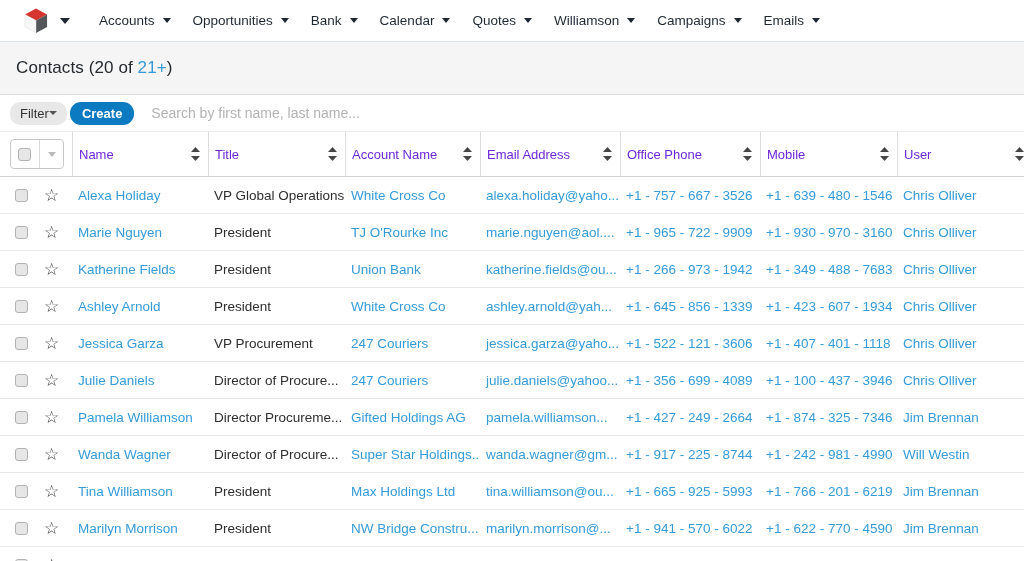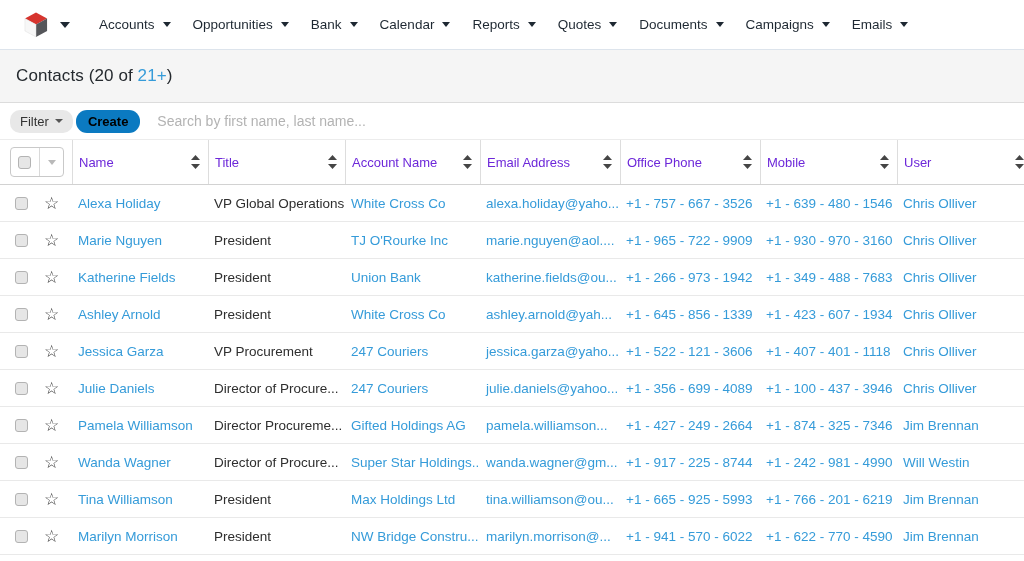--- a/index.html
+++ b/index.html
@@ -1,20 +1,20 @@
 <!DOCTYPE html>
 <html style="--link-blue: #359bd9; --create-btn: #0b7ac1; --active-tab: #e9e9e9;"><head>
 <meta charset="utf-8">
 <style>
   * { margin:0; padding:0; box-sizing:border-box; }
   html,body { width:1024px; height:561px; overflow:hidden; background:#fff;
     font-family:"Liberation Sans","DejaVu Sans",sans-serif; }
 
   
-  .navbar { height:50px; background:#fff; border-bottom:1px solid #dde4ec;
+  .navbar { height:42px; background:#fff; border-bottom:1px solid #dde4ec;
     display:flex; align-items:stretch; white-space:nowrap; overflow:hidden; }
   .logo-wrap { display:flex; align-items:center; padding:0 18px 0 24px; gap:12px; cursor:pointer; }
   .logo-wrap svg { display:block; }
   .caret { width:0; height:0; border-left:4px solid transparent; border-right:4px solid transparent;
     border-top:5px solid currentColor; display:inline-block; }
   .caret.big { border-left-width:5px; border-right-width:5px; border-top-width:6px; color:#1e2832; }
   .nav-items { list-style:none; display:flex; align-items:stretch; }
   .nav-item { display:flex; align-items:center; gap:8px; padding:0 11px;
     font-size:13.5px; color:#1e2832; cursor:pointer; }
   .nav-item .caret { color:#1e2832; }
@@ -22,25 +22,25 @@
 
   
   .page-header { height:53px; background:#f5f5f5; border-bottom:1px solid #dcdcdc;
     display:flex; align-items:center; padding-left:16px; }
   .page-title { font-size:17px; font-weight:500; color:#24292e; letter-spacing:.1px; }
   .page-title .count { color:var(--link-blue,#359bd9); text-decoration:none; cursor:pointer; }
 
   
   .toolbar { height:37px; background:#fff; border-bottom:1px solid #ececec;
     display:flex; align-items:center; padding:0 10px; gap:3px; }
-  .btn-filter { display:flex; align-items:center; gap:6px; height:23px; padding:0 10px;
+  .btn-filter { display:flex; align-items:center; height:23px; padding:0 10px;
     background:#e8e8e8; border:none; border-radius:10px; font-size:13px; color:#333;
     font-family:inherit; cursor:pointer; }
   .btn-filter .caret { border-left-width:4px; border-right-width:4px; border-top-width:4px; color:#555; }
-  .btn-create { height:23px; padding:4px 12px; background:var(--create-btn,#0b7ac1); color:#000000;
+  .btn-create { height:23px; padding:4px 12px; background:var(--create-btn,#0b7ac1); color:#ffffff;
     border:none; border-radius:11px; font-size:13px; font-weight:bold; font-family:inherit; cursor:pointer; }
   .search { flex:1; border:none; outline:none; font-size:14px; color:#333;
     padding:0 8px; margin-left:6px; font-family:inherit; background:transparent; }
   .search::placeholder { color:#b3b3b3; }
 
   
   .grid { display:grid;
     grid-template-columns:72px 136px 137px 135px 140px 140px 137px minmax(0,1fr); }
   .thead { height:45px; background:#fff; border-bottom:1px solid #d2d2d2; }
   .th { display:flex; align-items:center; justify-content:space-between;
@@ -94,32 +94,28 @@
   <li class="nav-item">
     <span class="nav-label">Bank</span>
     <span class="caret"></span>
   </li>
 
   <li class="nav-item">
     <span class="nav-label">Calendar</span>
     <span class="caret"></span>
   </li>
 
-  <li class="nav-item">
-    <span class="nav-label">Reports</span>
-    <span class="caret"></span>
-  </li>
 
   <li class="nav-item">
     <span class="nav-label">Quotes</span>
     <span class="caret"></span>
   </li>
 
   <li class="nav-item">
-    <span class="nav-label">Documents</span>
+    <span class="nav-label">Williamson</span>
     <span class="caret"></span>
   </li>
 
   <li class="nav-item">
     <span class="nav-label">Campaigns</span>
     <span class="caret"></span>
   </li>
 
   <li class="nav-item">
     <span class="nav-label">Emails</span>

